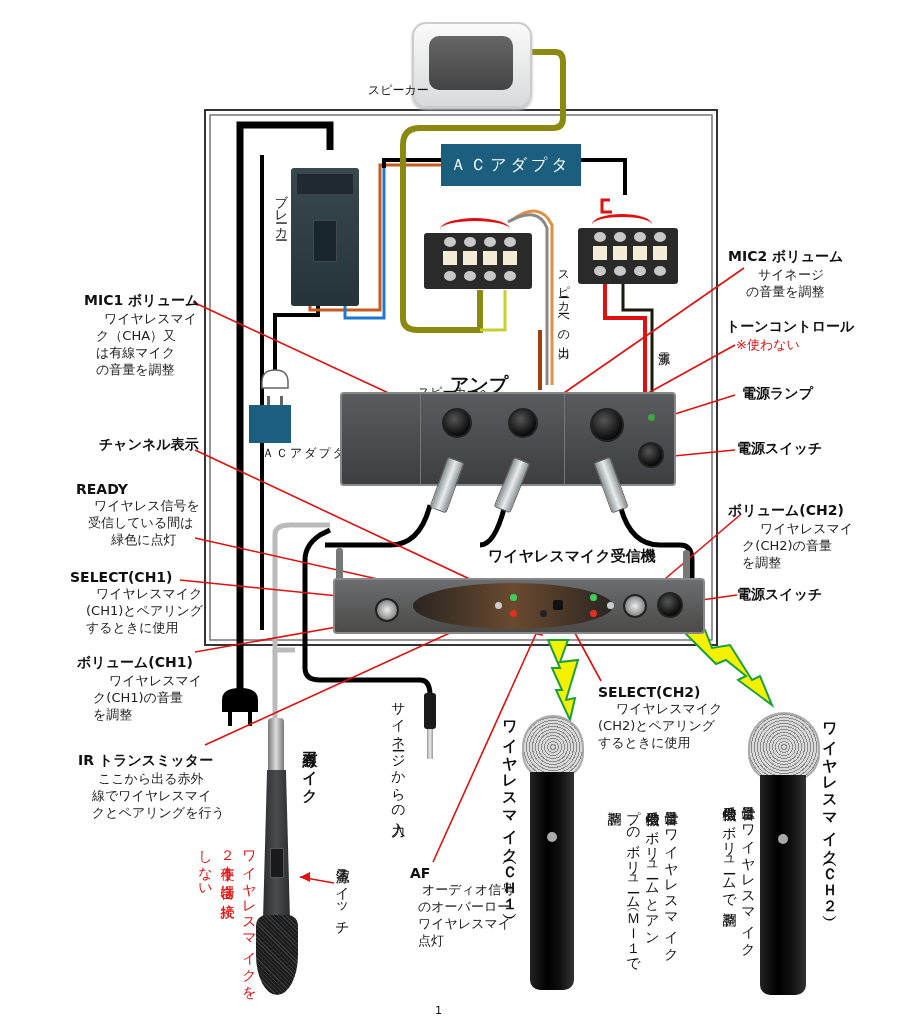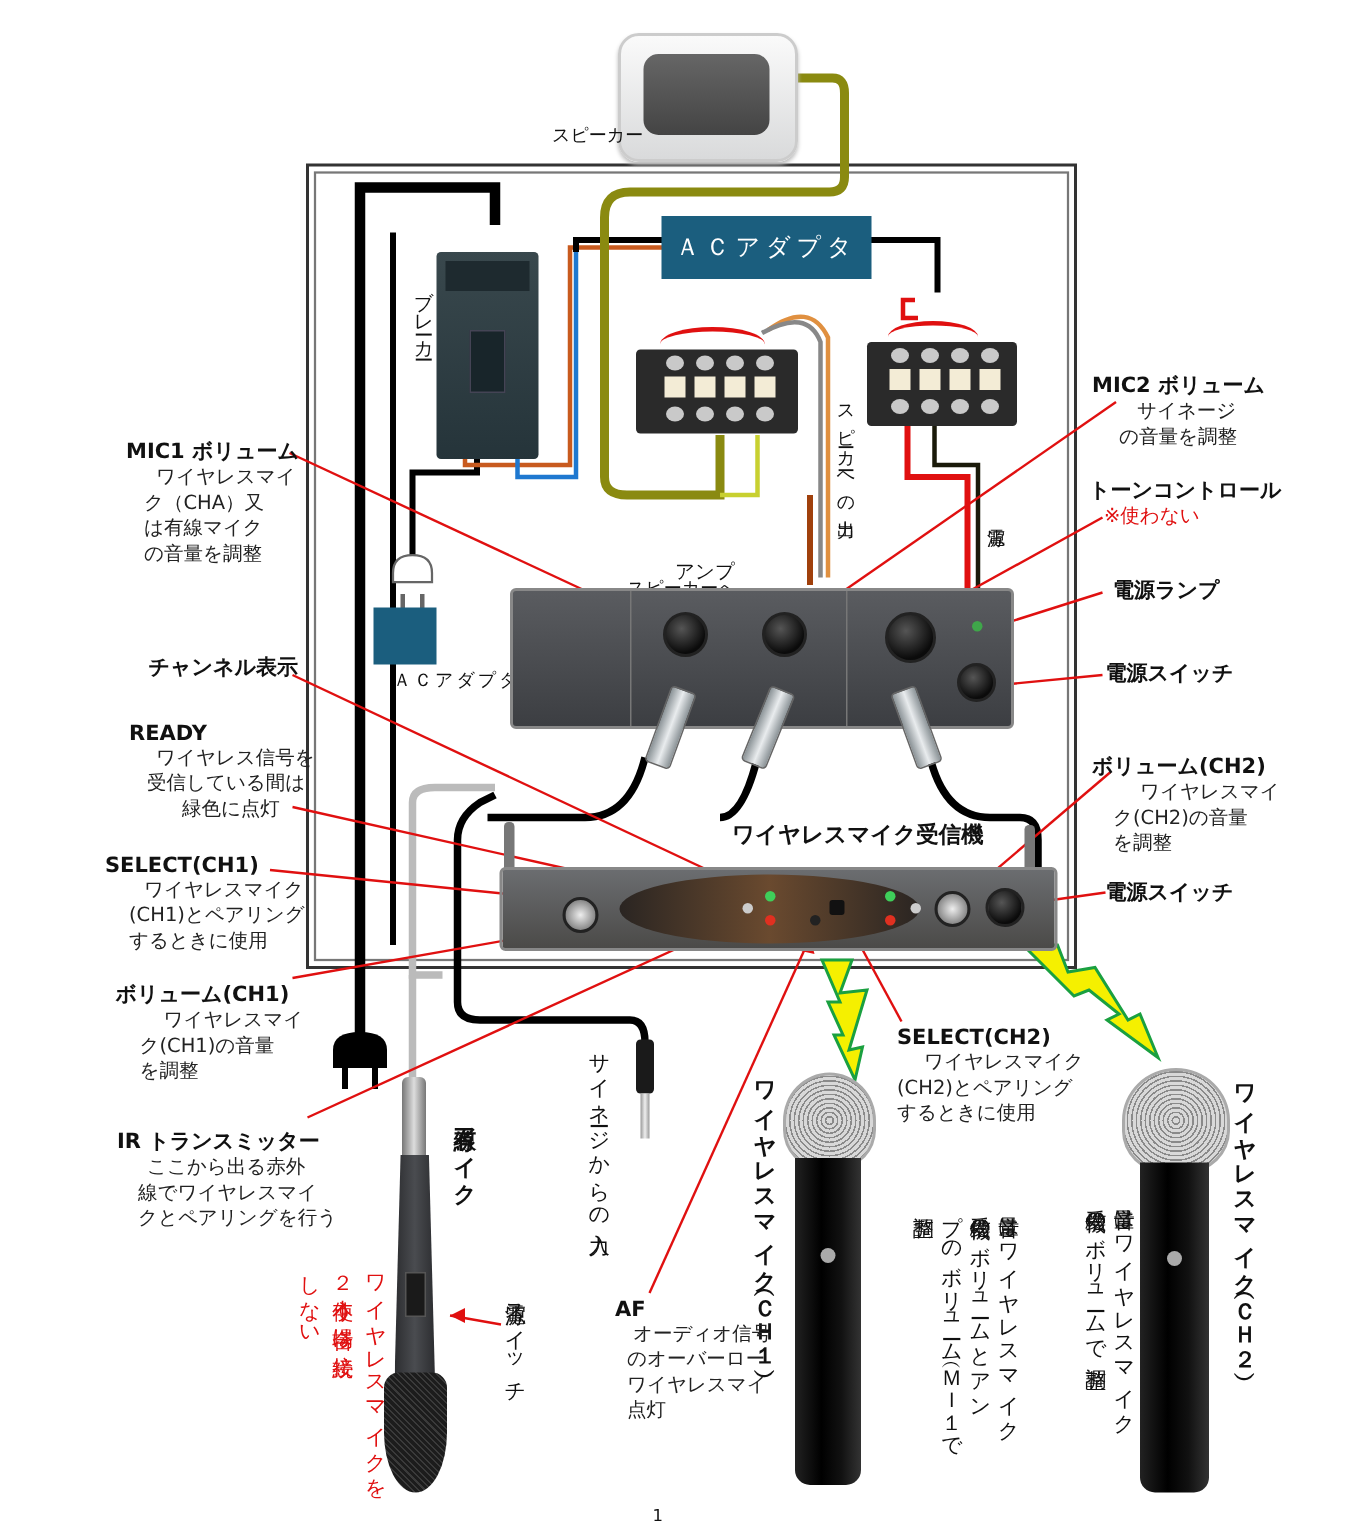--- a/index.html
+++ b/index.html
@@ -152,21 +152,21 @@
     <div class="screw" style="left:36px;top:38px;"></div>
     <div class="screw" style="left:56px;top:38px;"></div>
     <div class="screw" style="left:76px;top:38px;"></div>
 </div>
 <div class="abs" style="left:592px;top:214px;width:60px;height:18px;border-top:3px solid #e01010;border-radius:50% 50% 0 0;"></div>
 
 <div class="abs" style="left:418px;top:344px;font-size:12px;margin-top:40px;">スピーカーへ</div>
 <div class="abs vert" style="left:555px;top:262px;font-size:12px;">スピーカーへの出力</div>
 <div class="abs vert" style="left:655px;top:343px;font-size:12px;">電源</div>
 
-<div class="abs" style="left:450px;top:372px;font-size:13px;font-weight:normal;">アンプ</div>
+<div class="abs" style="left:450px;top:372px;font-size:19px;font-weight:bold;">アンプ</div>
 <div class="abs device" style="left:340px;top:392px;width:332px;height:90px;">
   <div class="abs" style="left:78px;top:0;width:1px;height:90px;background:#777;"></div>
   <div class="abs" style="left:222px;top:0;width:1px;height:90px;background:#777;"></div>
   <div class="knob" style="left:100px;top:14px;"></div>
   <div class="knob" style="left:166px;top:14px;"></div>
   <div class="knob" style="left:248px;top:14px;width:30px;height:30px;"></div>
   <div class="led" style="left:306px;top:20px;background:#3fa64a;"></div>
   <div class="knob" style="left:296px;top:48px;width:22px;height:22px;"></div>
 </div>
 <div class="plug" style="left:438px;top:458px;transform:rotate(20deg);"></div>
@@ -231,21 +231,21 @@
 <div class="abs" style="left:84px;top:292px;">
   <div class="lbl-bold">MIC1 ボリューム</div>
   <div class="lbl-body" style="padding-left:20px;">ワイヤレスマイ</div>
   <div class="lbl-body" style="padding-left:12px;">ク（CHA）又</div>
   <div class="lbl-body" style="padding-left:12px;">は有線マイク</div>
   <div class="lbl-body" style="padding-left:12px;">の音量を調整</div>
 </div>
 
 <div class="abs lbl-bold" style="left:99px;top:436px;">チャンネル表示</div>
 
-<div class="abs" style="left:86px;top:481px;">
+<div class="abs" style="left:76px;top:481px;">
   <div class="lbl-bold">READY</div>
   <div class="lbl-body" style="padding-left:18px;">ワイヤレス信号を</div>
   <div class="lbl-body" style="padding-left:12px;">受信している間は</div>
   <div class="lbl-body" style="padding-left:12px;text-align:center;">緑色に点灯</div>
 </div>
 
 <div class="abs" style="left:70px;top:569px;">
   <div class="lbl-bold">SELECT(CH1)</div>
   <div class="lbl-body" style="padding-left:26px;">ワイヤレスマイク</div>
   <div class="lbl-body" style="padding-left:16px;">(CH1)とペアリング</div>

